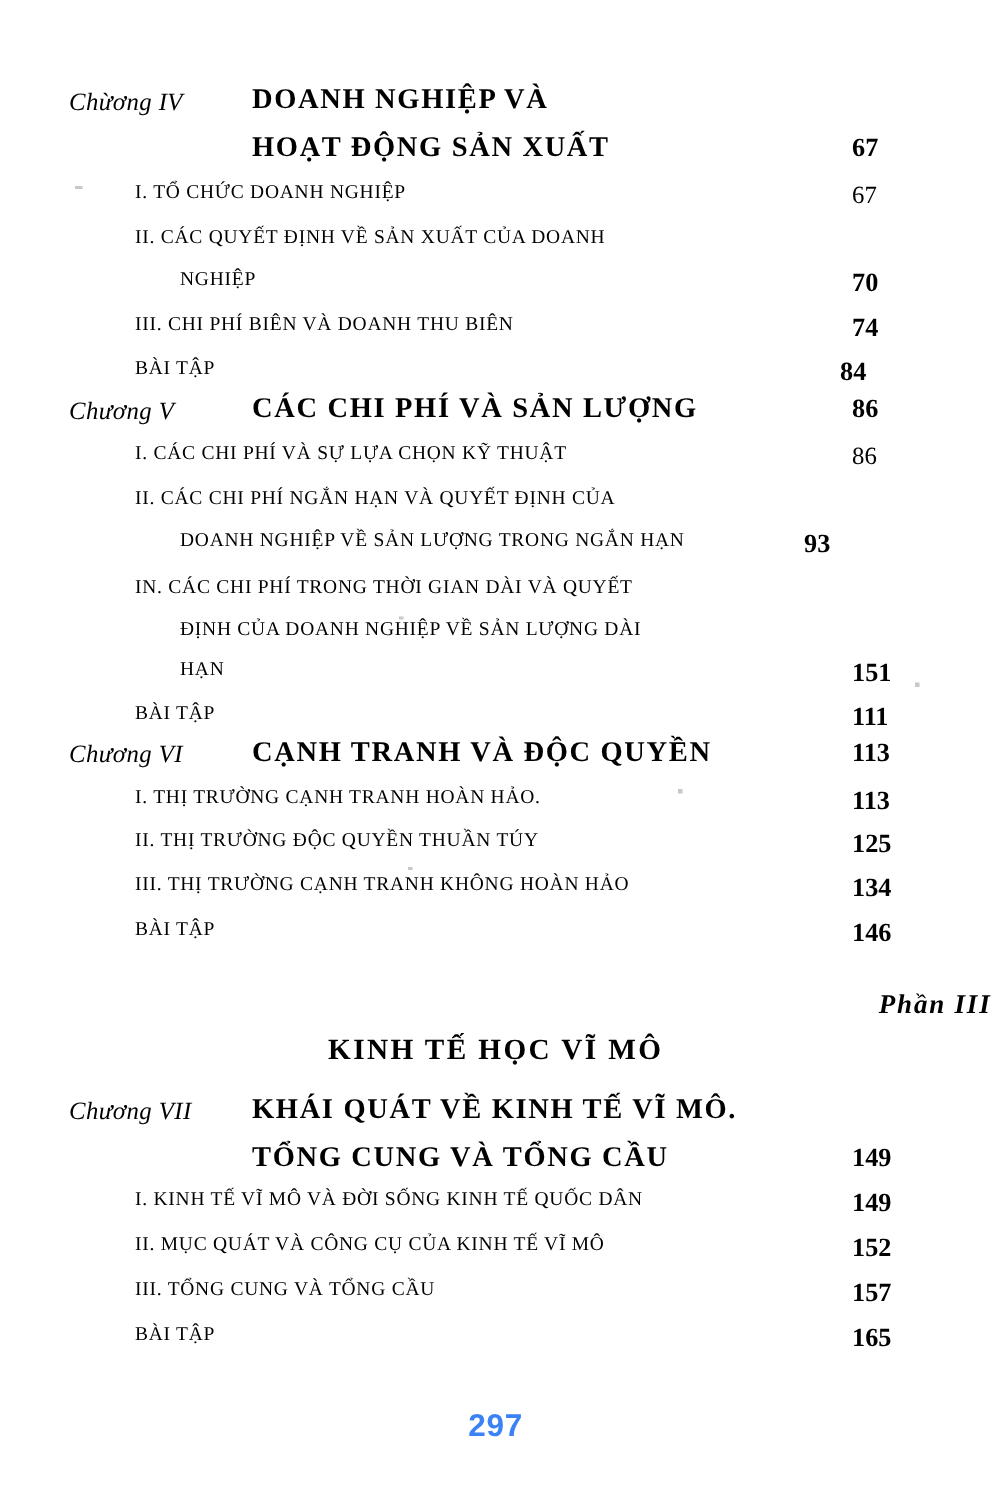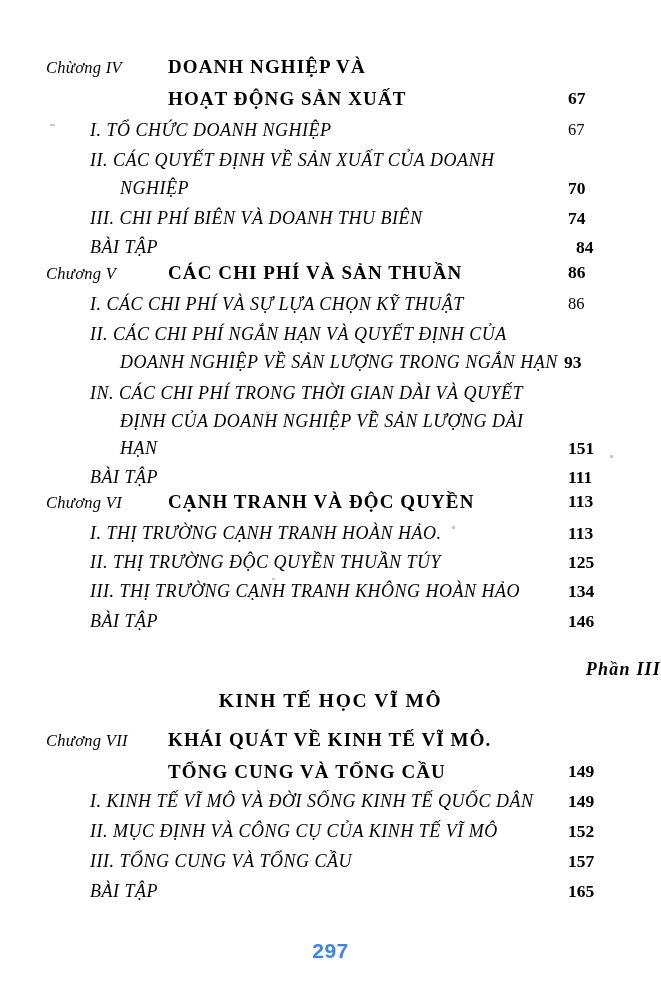--- a/index.html
+++ b/index.html
@@ -34,23 +34,22 @@
     font-style: italic;
     font-size: 16.5px;
     letter-spacing: 0.3px;
   }
   .t-chaptitle {
     font-weight: bold;
     font-size: 19px;
     letter-spacing: 1.1px;
   }
   .t-sec {
-    font-size: 18px;
+    font-size: 13px;
     letter-spacing: 0.5px;
-    font-style: italic;
   }
   .t-num {
     font-size: 16.5px;
     text-align: left;
   }
   .t-num.bold {
     font-weight: bold;
     font-size: 17.5px;
   }
   .t-partlabel {
@@ -116,29 +115,29 @@
       <div class="cell t-chaptitle" style="left: 168px; top: 88px;">HOẠT ĐỘNG SẢN XUẤT</div>
       <div class="cell t-num bold" style="left: 568px; width: 60px; top: 88px;">67</div>
       <div class="cell t-sec" style="left: 90px; top: 120px;">I. TỔ CHỨC DOANH NGHIỆP</div>
       <div class="cell t-num" style="left: 568px; width: 60px; top: 120px;">67</div>
       <div class="cell t-sec" style="left: 90px; top: 150px;">II. CÁC QUYẾT ĐỊNH VỀ SẢN XUẤT CỦA DOANH</div>
       <div class="cell t-sec" style="left: 120px; top: 178px;">NGHIỆP</div>
       <div class="cell t-num bold" style="left: 568px; width: 60px; top: 178px;">70</div>
       <div class="cell t-sec" style="left: 90px; top: 208px;">III. CHI PHÍ BIÊN VÀ DOANH THU BIÊN</div>
       <div class="cell t-num bold" style="left: 568px; width: 60px; top: 208px;">74</div>
       <div class="cell t-sec" style="left: 90px; top: 237px;">BÀI TẬP</div>
-      <div class="cell t-num bold" style="left: 576px; width: 60px; top: 237px;">84</div>
+      <div class="cell t-num bold" style="left: 560px; width: 60px; top: 237px;">84</div>
       <div class="cell t-chap" style="left: 46px; top: 264px;">Chương V</div>
-      <div class="cell t-chaptitle" style="left: 168px; top: 262px;">CÁC CHI PHÍ VÀ SẢN THUẦN</div>
+      <div class="cell t-chaptitle" style="left: 168px; top: 262px;">CÁC CHI PHÍ VÀ SẢN LƯỢNG</div>
       <div class="cell t-num bold" style="left: 568px; width: 60px; top: 262px;">86</div>
       <div class="cell t-sec" style="left: 90px; top: 294px;">I. CÁC CHI PHÍ VÀ SỰ LỰA CHỌN KỸ THUẬT</div>
       <div class="cell t-num" style="left: 568px; width: 60px; top: 294px;">86</div>
       <div class="cell t-sec" style="left: 90px; top: 324px;">II. CÁC CHI PHÍ NGẮN HẠN VÀ QUYẾT ĐỊNH CỦA</div>
       <div class="cell t-sec" style="left: 120px; top: 352px;">DOANH NGHIỆP VỀ SẢN LƯỢNG TRONG NGẮN HẠN</div>
-      <div class="cell t-num bold" style="left: 564px; width: 60px; top: 352px;">93</div>
+      <div class="cell t-num bold" style="left: 536px; width: 60px; top: 352px;">93</div>
       <div class="cell t-sec" style="left: 90px; top: 383px;">IN. CÁC CHI PHÍ TRONG THỜI GIAN DÀI VÀ QUYẾT</div>
       <div class="cell t-sec" style="left: 120px; top: 411px;">ĐỊNH CỦA DOANH NGHIỆP VỀ SẢN LƯỢNG DÀI</div>
       <div class="cell t-sec" style="left: 120px; top: 438px;">HẠN</div>
       <div class="cell t-num bold" style="left: 568px; width: 60px; top: 438px;">151</div>
       <div class="cell t-sec" style="left: 90px; top: 467px;">BÀI TẬP</div>
       <div class="cell t-num bold" style="left: 568px; width: 60px; top: 467px;">111</div>
       <div class="cell t-chap" style="left: 46px; top: 493px;">Chương VI</div>
       <div class="cell t-chaptitle" style="left: 168px; top: 491px;">CẠNH TRANH VÀ ĐỘC QUYỀN</div>
       <div class="cell t-num bold" style="left: 568px; width: 60px; top: 491px;">113</div>
       <div class="cell t-sec" style="left: 90px; top: 523px;">I. THỊ TRƯỜNG CẠNH TRANH HOÀN HẢO.</div>
@@ -148,21 +147,21 @@
       <div class="cell t-sec" style="left: 90px; top: 581px;">III. THỊ TRƯỜNG CẠNH TRANH KHÔNG HOÀN HẢO</div>
       <div class="cell t-num bold" style="left: 568px; width: 60px; top: 581px;">134</div>
       <div class="cell t-sec" style="left: 90px; top: 611px;">BÀI TẬP</div>
       <div class="cell t-num bold" style="left: 568px; width: 60px; top: 611px;">146</div>
       <div class="cell t-chap" style="left: 46px; top: 731px;">Chương VII</div>
       <div class="cell t-chaptitle" style="left: 168px; top: 729px;">KHÁI QUÁT VỀ KINH TẾ VĨ MÔ.</div>
       <div class="cell t-chaptitle" style="left: 168px; top: 761px;">TỔNG CUNG VÀ TỔNG CẦU</div>
       <div class="cell t-num bold" style="left: 568px; width: 60px; top: 761px;">149</div>
       <div class="cell t-sec" style="left: 90px; top: 791px; text-align: center;">I. KINH TẾ VĨ MÔ VÀ ĐỜI SỐNG KINH TẾ QUỐC DÂN</div>
       <div class="cell t-num bold" style="left: 568px; width: 60px; top: 791px;">149</div>
-      <div class="cell t-sec" style="left: 90px; top: 821px;">II. MỤC ĐỊNH VÀ CÔNG CỤ CỦA KINH TẾ VĨ MÔ</div>
+      <div class="cell t-sec" style="left: 90px; top: 821px;">II. MỤC QUÁT VÀ CÔNG CỤ CỦA KINH TẾ VĨ MÔ</div>
       <div class="cell t-num bold" style="left: 568px; width: 60px; top: 821px;">152</div>
       <div class="cell t-sec" style="left: 90px; top: 851px;">III. TỔNG CUNG VÀ TỔNG CẦU</div>
       <div class="cell t-num bold" style="left: 568px; width: 60px; top: 851px;">157</div>
       <div class="cell t-sec" style="left: 90px; top: 881px;">BÀI TẬP</div>
       <div class="cell t-num bold" style="left: 568px; width: 60px; top: 881px;">165</div>
     </div>
 
   <div class="cell t-partlabel" style="left:0;top:659px;width:661px;text-align:right;">Phần  III</div>
 
   <div class="cell t-parttitle" style="left:0;top:690px;width:661px;">KINH TẾ HỌC VĨ MÔ</div>

